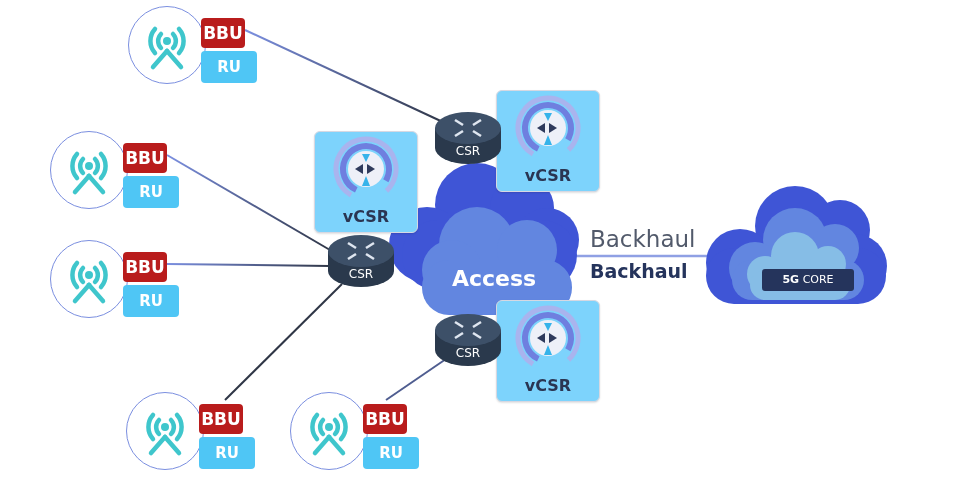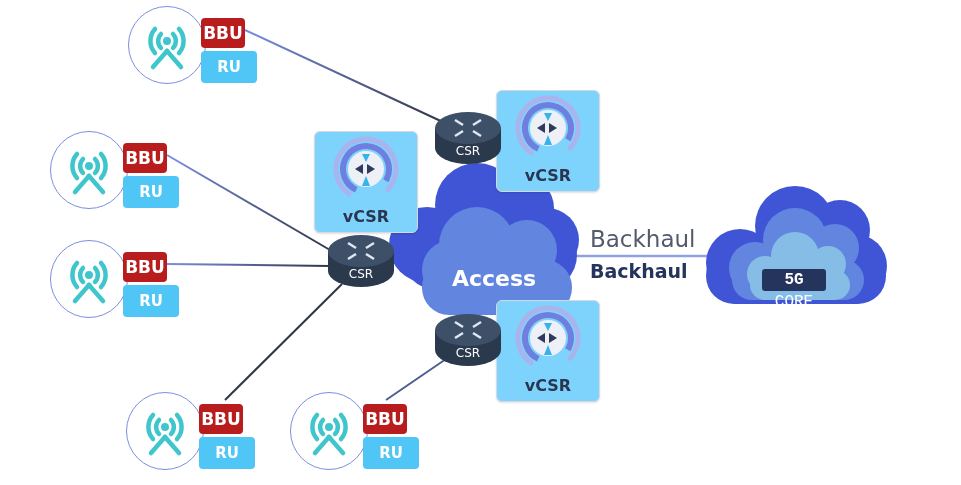--- a/index.html
+++ b/index.html
@@ -72,21 +72,21 @@
         <circle cx="55" cy="90" r="26"></circle>
         <rect x="32" y="82" width="132" height="40" rx="20"></rect>
       </g>
       <g fill="#86bde6">
         <circle cx="95" cy="78" r="24"></circle>
         <circle cx="128" cy="86" r="18"></circle>
         <circle cx="65" cy="96" r="18"></circle>
         <rect x="50" y="92" width="100" height="30" rx="15"></rect>
       </g>
     </svg>
-    <div style="position:absolute;left:62px;top:91px;width:64px;height:22px;background:#25345c;border-radius:3px;color:#fff;font-size:16px;line-height:22px;text-align:center;font-family:Liberation Mono, monospace;">
+    <div style="position:absolute;left:62px;top:91px;width:92px;height:22px;background:#25345c;border-radius:3px;color:#fff;font-size:11px;line-height:22px;text-align:center;">
       <span style="font-weight:bold;">5G</span>
       <span>CORE</span>
     </div>
   </div>
 
   <div class="vcsr" style="left:496px;top:90px;">
     <svg width="66" height="66" viewBox="0 0 66 66">
       <circle cx="33" cy="33" r="30" fill="none" stroke="#a9b4ee" stroke-width="5" stroke-dasharray="150 40" transform="rotate(120 33 33)"></circle>
       <circle cx="33" cy="33" r="23" fill="none" stroke="#6f7fdf" stroke-width="6" stroke-dasharray="110 35" transform="rotate(115 33 33)"></circle>
       <circle cx="33" cy="33" r="18" fill="#eef0f8"></circle>

